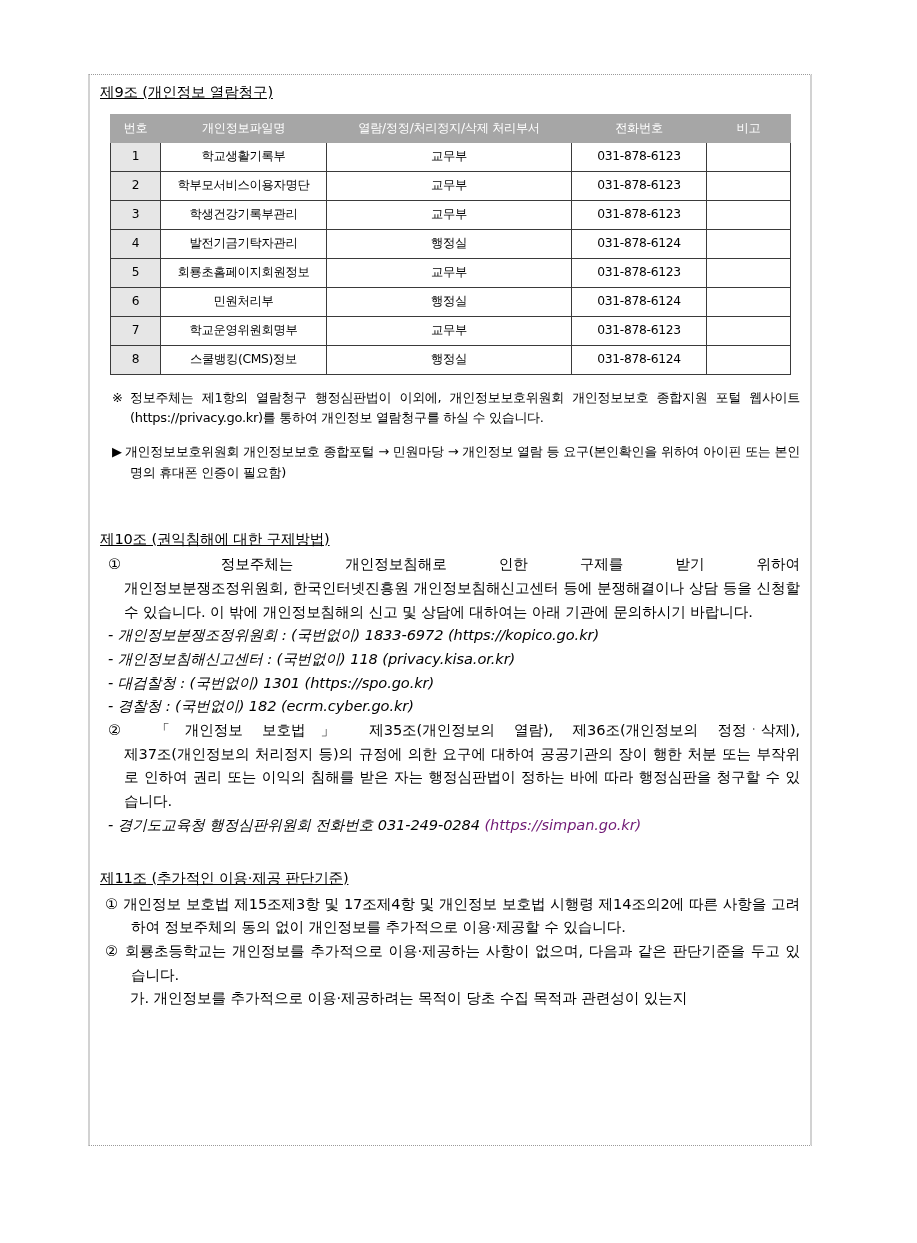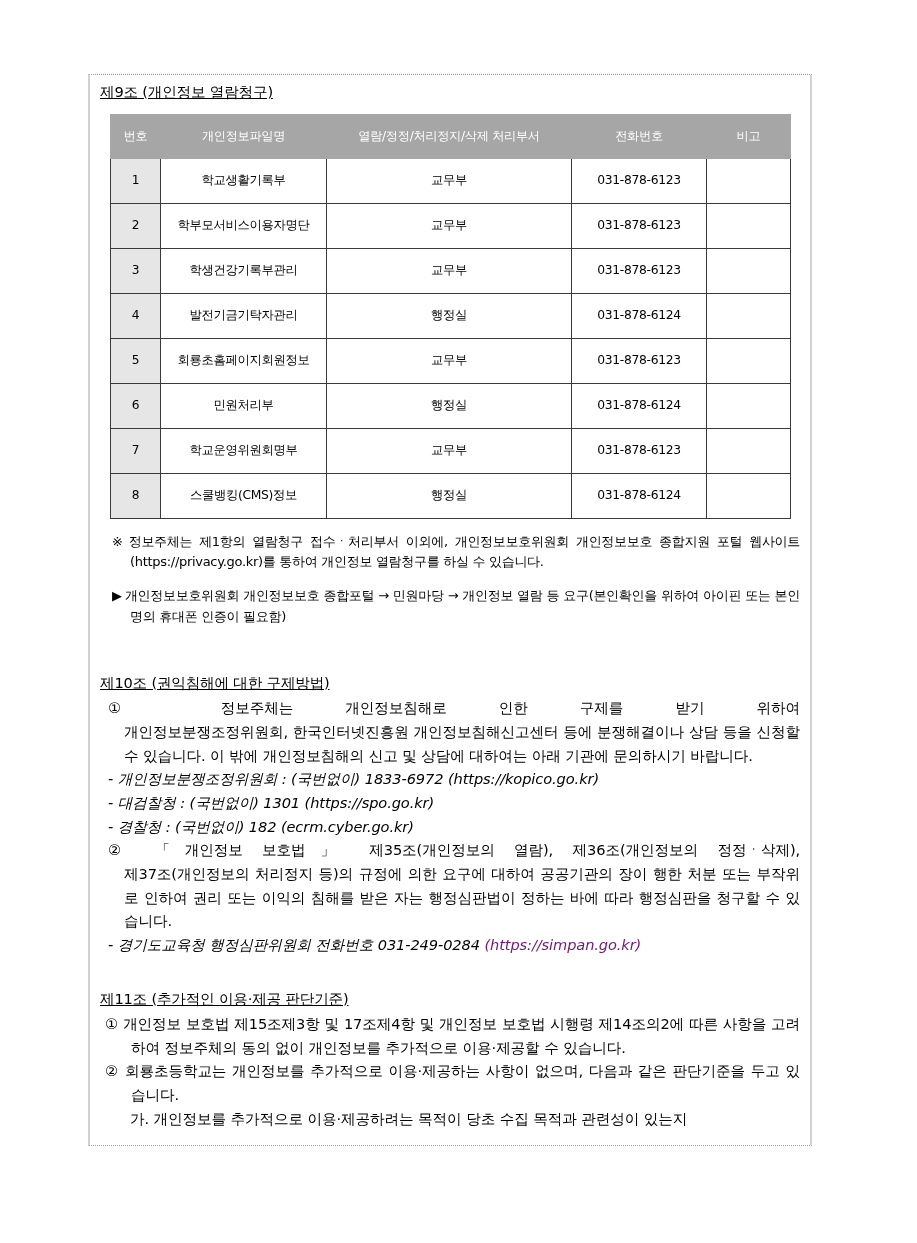--- a/index.html
+++ b/index.html
@@ -86,21 +86,21 @@
   }
   table.pi-table th,
   table.pi-table td {
     border: 1px solid #3a3a3a;
     text-align: center;
     vertical-align: middle;
     font-weight: normal;
     font-size: 12.3px;
     letter-spacing: -0.3px;
     height: 25px;
-    padding: 12px 2px;
+    padding: 4px 2px;
     box-sizing: border-box;
   }
   table.pi-table thead th {
     background: #a6a6a6;
     color: #ffffff;
     border-color: #a6a6a6;
     height: 24px;
     font-size: 12.2px;
   }
   table.pi-table tbody td.col-no {
@@ -219,38 +219,39 @@
           <td>스쿨뱅킹(CMS)정보</td>
           <td>행정실</td>
           <td class="phone">031-878-6124</td>
           <td></td>
         </tr>
       </tbody>
     </table>
 
     <div class="note-block">
       <p class="note-row">
-        <span class="note-mark">※</span><span>정보주체는 제1항의 열람청구 접수ㆍ처리부서 이외에, 개인정보보호위원회 개인정보보호 종합지원 포털 웹사이트(https://privacy.go.kr)를 통하여 개인정보 열람청구를 하실 수 있습니다.</span>
+        <span class="note-mark">※</span><span>정보주체는 제1항의 열람청구 행정심판법이 이외에, 개인정보보호위원회 개인정보보호 종합지원 포털 웹사이트(https://privacy.go.kr)를 통하여 개인정보 열람청구를 하실 수 있습니다.</span>
       </p>
       <p class="note-row">
         <span class="note-mark">▶</span><span>개인정보보호위원회 개인정보보호 종합포털 → 민원마당 → 개인정보 열람 등 요구(본인확인을 위하여 아이핀 또는 본인명의 휴대폰 인증이 필요함)</span>
       </p>
     </div>
 
     <div class="spacer-lg"></div>
 
     <p class="art-title">제10조 (권익침해에 대한 구제방법)</p>
 
     <p class="para hang justify-spread">
       <span>①</span>
       <span>정보주체는 개인정보침해로 인한 구제를 받기 위하여</span>
     </p>
     <p class="para" style="margin-left:24px;">개인정보분쟁조정위원회, 한국인터넷진흥원 개인정보침해신고센터 등에 분쟁해결이나 상담 등을 신청할 수 있습니다. 이 밖에 개인정보침해의 신고 및 상담에 대하여는 아래 기관에 문의하시기 바랍니다.</p>
 
     <p class="dash-item">- 개인정보분쟁조정위원회 : (국번없이) 1833-6972 (https://kopico.go.kr)</p>
+    <p class="dash-item">- 개인정보침해신고센터 : (국번없이) 118 (privacy.kisa.or.kr)</p>
     <p class="dash-item">- 대검찰청 : (국번없이) 1301 (https://spo.go.kr)</p>
     <p class="dash-item">- 경찰청 : (국번없이) 182 (ecrm.cyber.go.kr)</p>
 
     <p class="para hang justify-spread">
       <span>②</span>
       <span>「개인정보 보호법」 제35조(개인정보의 열람), 제36조(개인정보의 정정ㆍ삭제),</span>
     </p>
     <p class="para" style="margin-left:24px;">제37조(개인정보의 처리정지 등)의 규정에 의한 요구에 대하여 공공기관의 장이 행한 처분 또는 부작위로 인하여 권리 또는 이익의 침해를 받은 자는 행정심판법이 정하는 바에 따라 행정심판을 청구할 수 있습니다.</p>
 
     <p class="dash-item">

